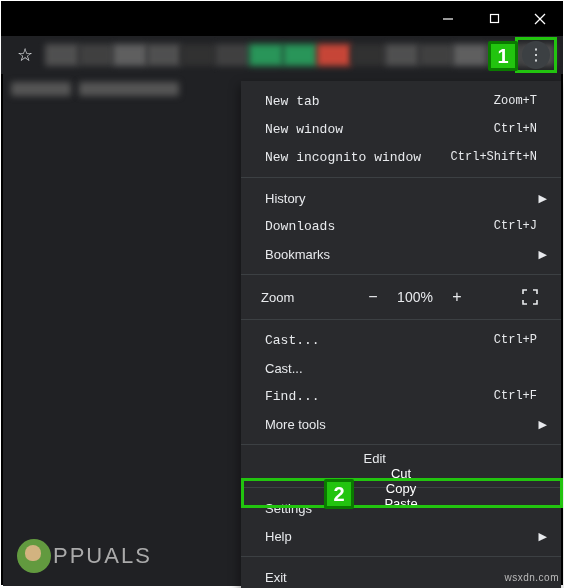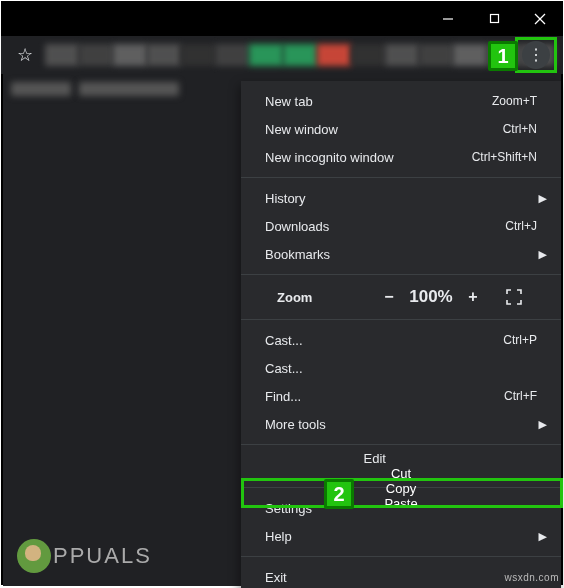--- a/index.html
+++ b/index.html
@@ -15,29 +15,29 @@
   .kebab-wrap{position:absolute;right:6px;top:1px;width:42px;height:36px;border:3px solid #22c40f;box-sizing:border-box;display:flex;align-items:center;justify-content:center;}
   .kebab{width:28px;height:28px;border-radius:50%;background:#3c4043;display:flex;align-items:center;justify-content:center;color:#e8eaed;font-size:16px;letter-spacing:0;line-height:1;}
   .badge{position:absolute;width:26px;height:26px;border-radius:2px;background:#22c40f;border:2px solid #0a7a00;color:#fff;font-weight:700;font-size:20px;display:flex;align-items:center;justify-content:center;box-shadow:0 0 0 1px #0a7a00 inset;}
   .badge1{right:45px;top:40px;}
   .badge2{left:323px;top:478px;}
   .content{position:absolute;left:2px;top:73px;width:558px;height:512px;background:#202124;}
   .blurbar{height:30px;display:flex;align-items:center;padding-left:8px;}
   .blur{height:14px;background:#555;border-radius:2px;filter:blur(3px);margin-right:8px;}
   .menu{position:absolute;right:2px;top:80px;width:320px;background:#292a2d;color:#e8eaed;padding:6px 0;box-shadow:-2px 4px 10px rgba(0,0,0,.4);}
   .mrow{height:28px;display:flex;align-items:center;padding:0 24px;position:relative;}
-  .mrow.withsc{justify-content:space-between;}
+  .mrow.withsc{justify-content:space-between;font-family:Liberation Mono, monospace;}
   .mlabel{color:#e8eaed;font-size:13px;}
   .msc{color:#e8eaed;font-size:12px;}
   .arrow{position:absolute;right:14px;color:#e8eaed;font-size:11px;}
   .sep{height:1px;background:#3c4043;margin:6px 0;}
-  .zoomrow{height:32px;display:flex;align-items:center;padding:0 36px;font-weight:bold;}
+  .zoomrow{height:32px;display:flex;align-items:center;padding:0 20px;}
   .zoomrow .lbl{width:95px;}
   .zbtn{width:34px;text-align:center;color:#e8eaed;font-size:16px;}
-  .zval{width:50px;text-align:center;font-size:17px;}
+  .zval{width:50px;text-align:center;font-size:14px;}
   .fsbtn{margin-left:auto;width:22px;height:22px;display:flex;align-items:center;justify-content:center;}
   .editrow{height:30px;display:flex;align-items:center;padding:0 24px;flex-direction:column;}
   .editrow .lbl{width:75px;}
   .editbtn{flex:1;text-align:center;font-size:13px;color:#ffffff;}
   .hl{position:absolute;border:3px solid #22c40f;box-sizing:border-box;pointer-events:none;}
   .hl-settings{left:240px;top:477px;width:322px;height:30px;}
   .watermark{position:absolute;left:16px;bottom:12px;color:#b9b9b9;font-family:Arial,sans-serif;font-size:22px;letter-spacing:2px;display:flex;align-items:center;opacity:.9;}
   .logo{width:34px;height:34px;border-radius:50%;background:#6aa843;margin-right:2px;position:relative;}
   .logo::after{content:"";position:absolute;left:8px;top:6px;width:16px;height:16px;background:#e6c38b;border-radius:50% 50% 45% 45%;}
   .srcmark{position:absolute;right:4px;bottom:2px;font-size:10px;color:#bbb;letter-spacing:.5px;}

